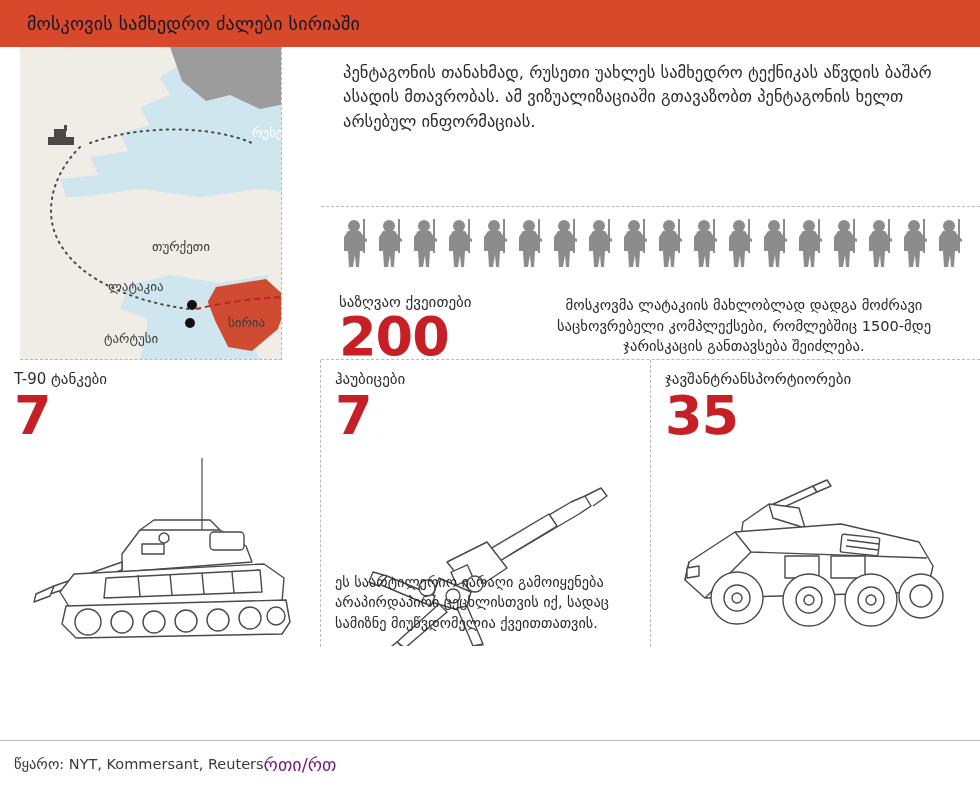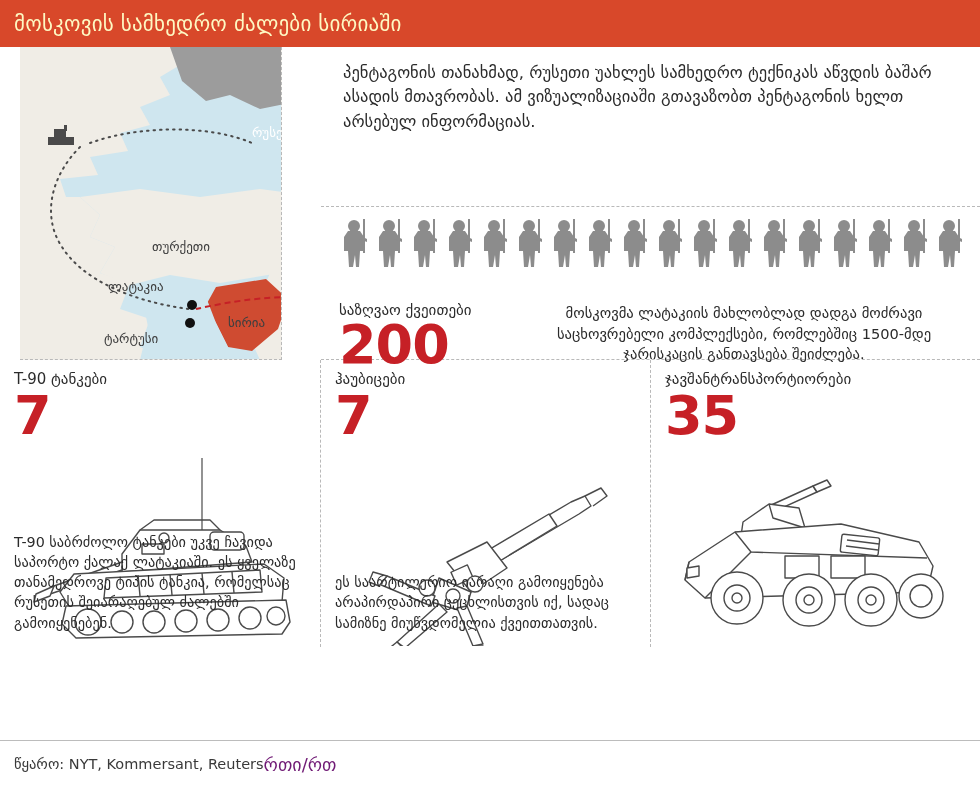--- a/index.html
+++ b/index.html
@@ -14,24 +14,25 @@
 
   
   .header{
     height:47px;
     background:#d8482a;
     display:flex;align-items:center;
     padding-left:14px;
     box-sizing:border-box;
   }
   .header-title{
-    color:#fef9c3;
-    font-size:21px;
+    color:#0f172a;
+    font-size:18px;
     letter-spacing:.2px;
     white-space:nowrap;
+    margin-left:13px;
   }
 
   
   .body{
     position:relative;
     height:694px;
     border-bottom:1px solid #bcbcbc;
     box-sizing:border-box;
   }
 
@@ -65,21 +66,21 @@
 
   
   .soldiers-cell{
     position:absolute;left:321px;top:160px;width:659px;height:153px;
     box-sizing:border-box;
     border-bottom:1px dashed #b9b9b9;
     padding:12px 12px 0 18px;
   }
   .soldier-row{display:flex;gap:1px;height:62px;align-items:flex-end;}
   .soldier{flex:0 0 auto;}
-  .stat-row{display:flex;margin-top:20px;}
+  .stat-row{display:flex;margin-top:12px;}
   .stat-block{width:195px;flex:0 0 auto;}
   .stat-label{font-size:15px;color:#2b2b2b;}
   .stat-number{
     font-size:54px;line-height:56px;color:#c62026;font-weight:bold;
     letter-spacing:-1px;margin-top:-2px;
   }
   .stat-desc{
     font-size:14.6px;line-height:1.42;color:#2b2b2b;padding-top:2px;
   }
 
@@ -372,21 +373,20 @@
             <circle cx="262" cy="170" r="9"></circle>
 
             <path d="M92,132 L246,124 L248,146 L90,152 Z"></path>
             <line x1="124" y1="129" x2="126" y2="150"></line>
             <line x1="156" y1="128" x2="158" y2="149"></line>
             <line x1="188" y1="127" x2="190" y2="148"></line>
             <line x1="218" y1="126" x2="220" y2="147"></line>
           </g>
         </svg>
       </div>
-      <div class="eq-text">T-90 საბრძოლო ტანკები უკვე ჩავიდა საპორტო ქალაქ ლატაკიაში. ეს ყველაზე თანამედროვე ტიპის ტანკია, რომელსაც რუსეთის შეიარაღებულ ძალებში გამოიყენებენ.</div>
     </div>
 
     <div class="eq-cell eq-2">
       <div class="eq-label">ჰაუბიცები</div>
       <div class="eq-number">7</div>
       <div class="eq-art">
         <svg width="302" height="200" viewBox="0 0 302 200">
           <g fill="none" stroke="#4a4a4a" stroke-width="1.4" stroke-linejoin="round">
 
             <path d="M148,108 L236,56 L250,50 L256,60 L244,68 L156,120 Z" fill="#ffffff"></path>

